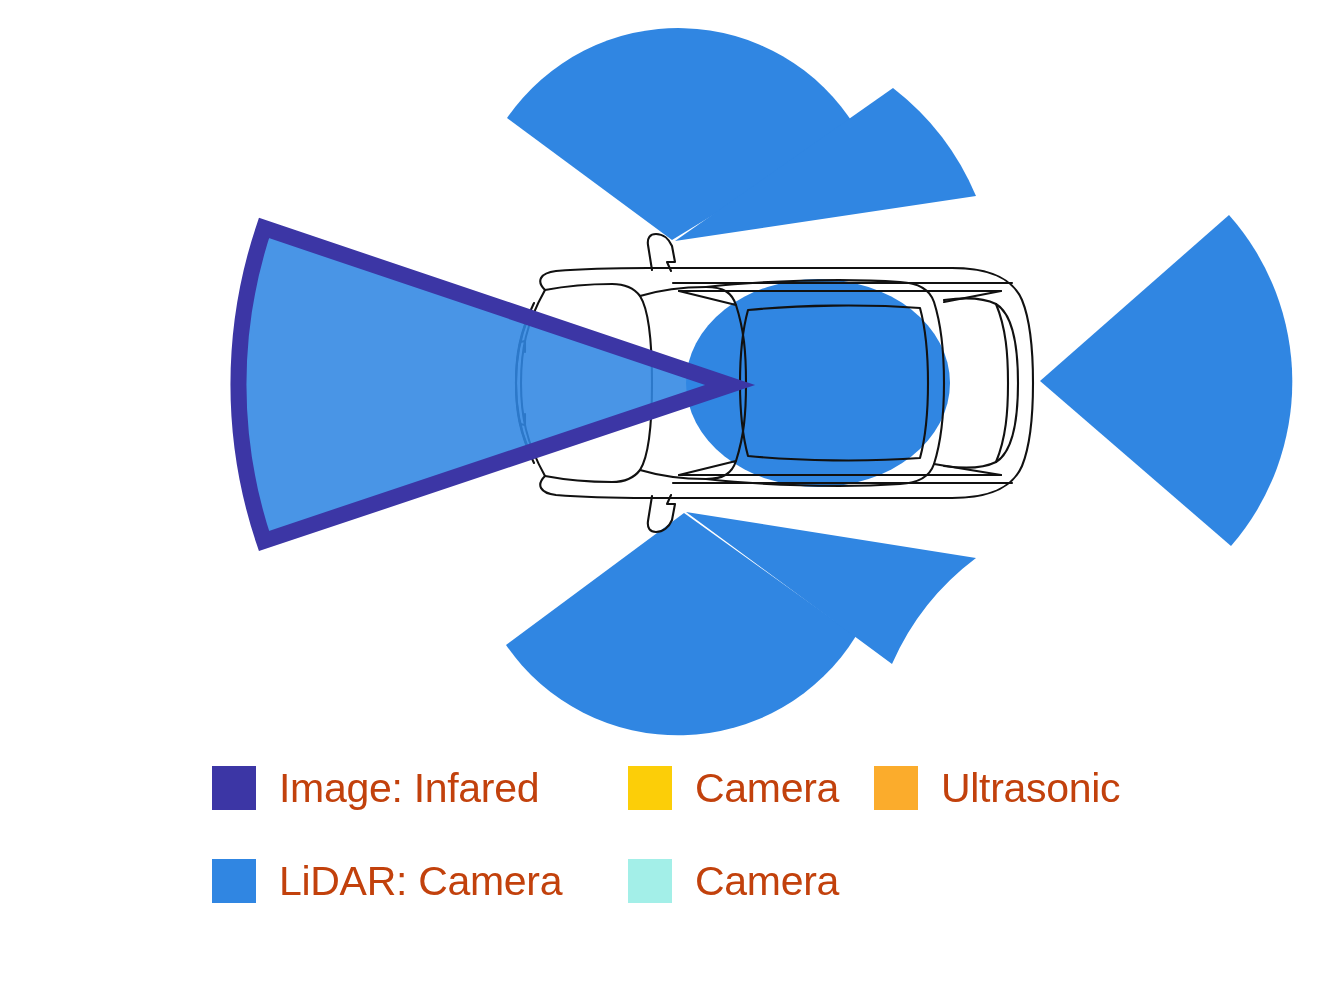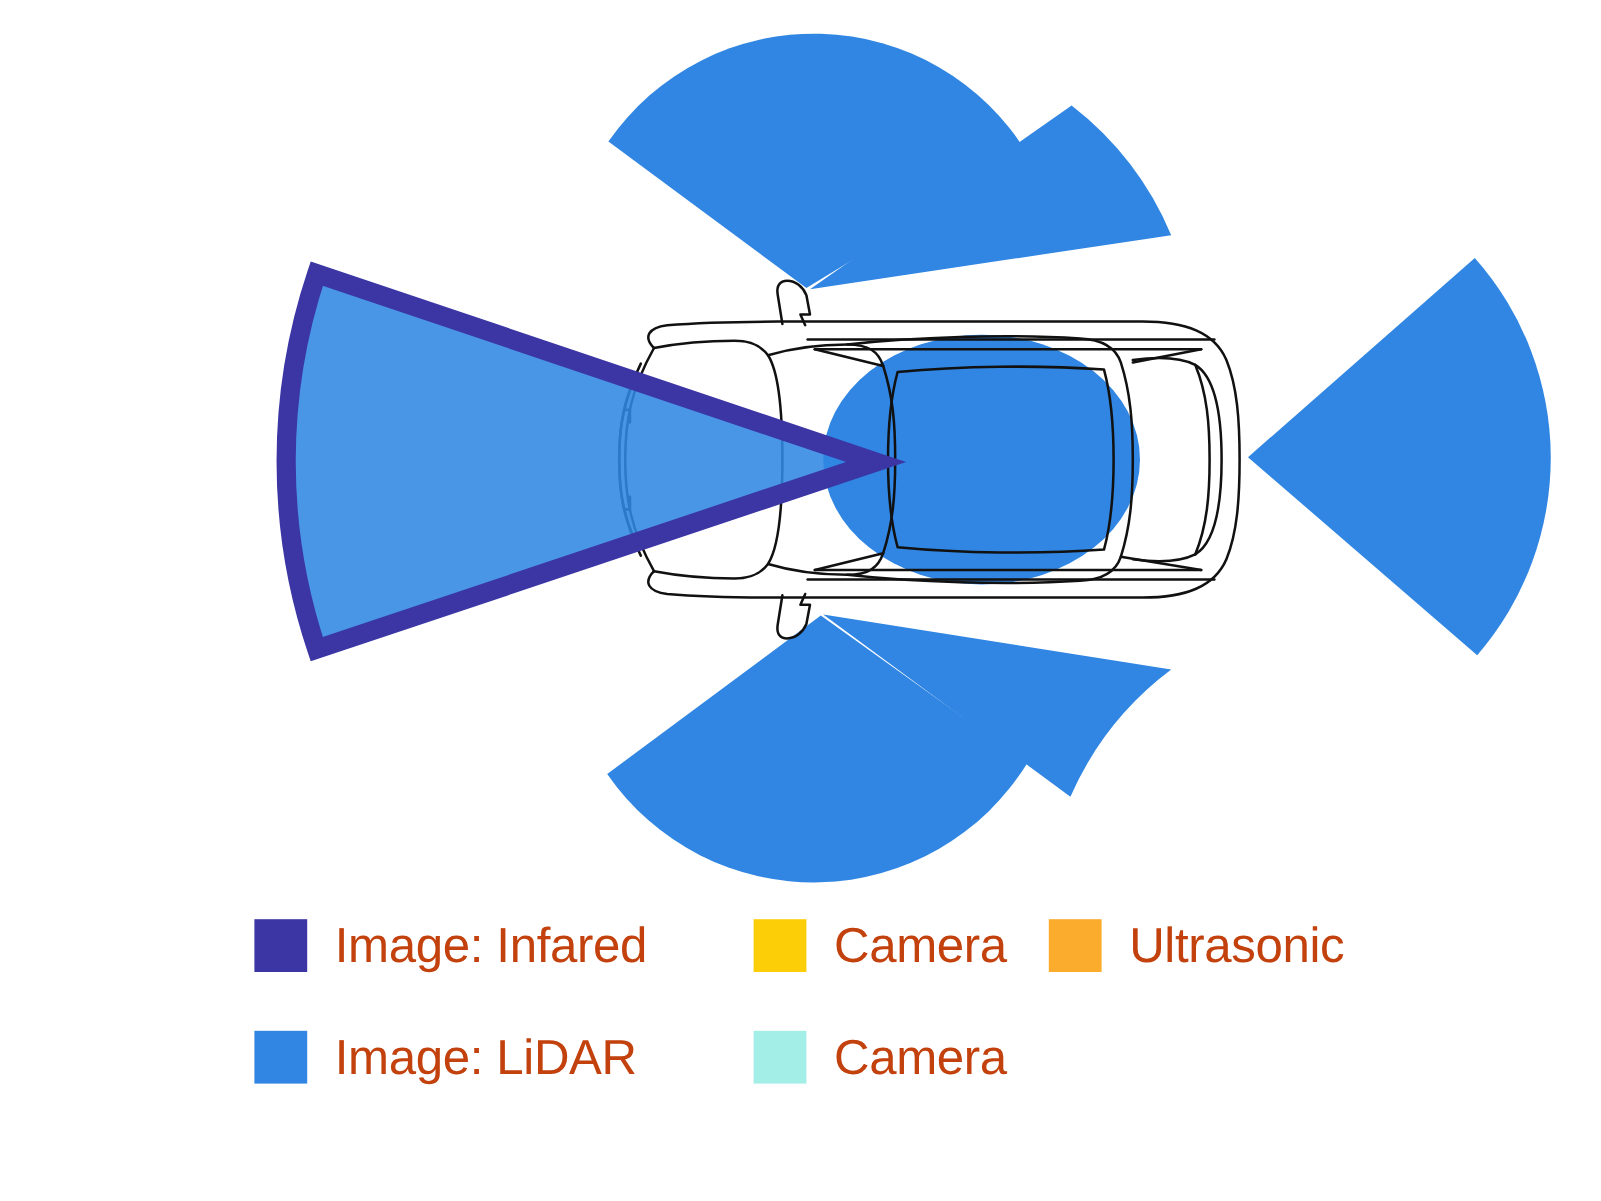--- a/index.html
+++ b/index.html
@@ -239,21 +239,21 @@
         <span class="swatch" style="background:#FBAC2C;"></span>
         <span class="legend-label">Ultrasonic</span>
       </div>
 
     </div>
 
     <div class="legend-row row-1">
 
       <div class="legend-item col-0">
         <span class="swatch" style="background:#3086E2;"></span>
-        <span class="legend-label">Image: LiDAR</span>
+        <span class="legend-label">LiDAR: Camera</span>
       </div>
 
       <div class="legend-item col-1">
         <span class="swatch" style="background:#A3EFE8;"></span>
         <span class="legend-label">Camera</span>
       </div>
 
     </div>
 
   </div>

